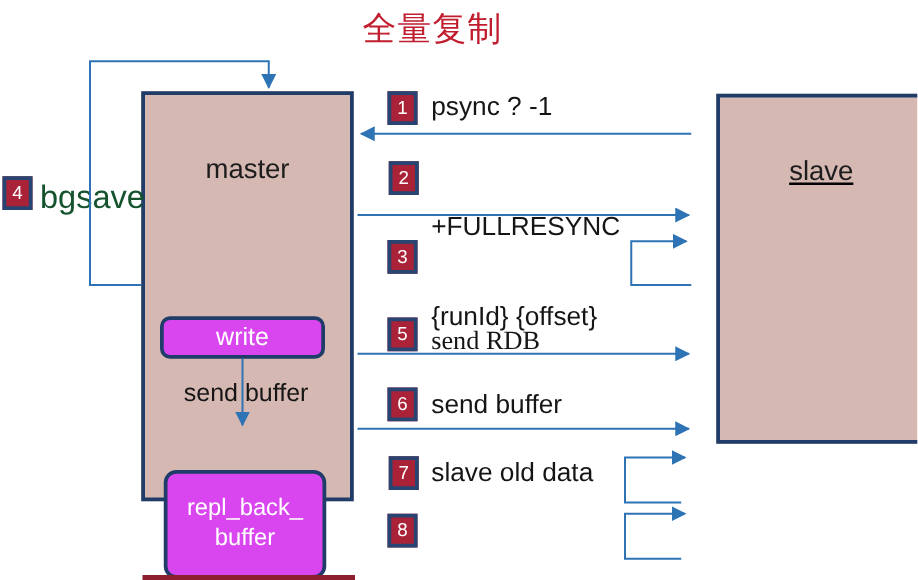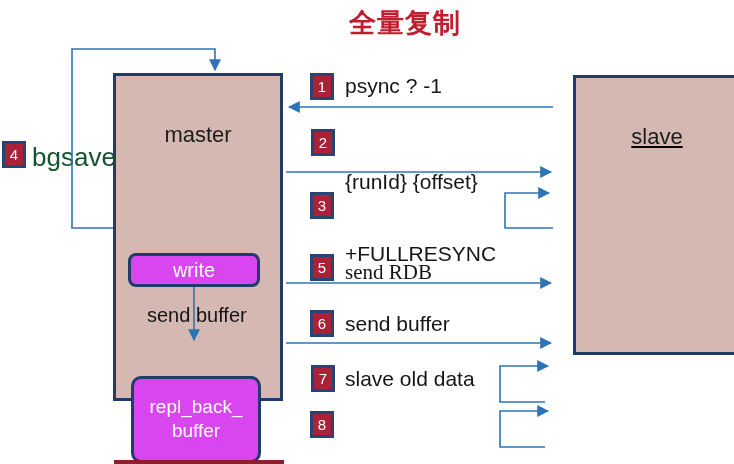--- a/index.html
+++ b/index.html
@@ -1,22 +1,22 @@
 <!DOCTYPE html>
 <html><head>
 <meta charset="utf-8">
 <style>
   html,body{margin:0;padding:0;background:#ffffff;}
   .canvas{
     position:relative;width:734px;height:464px;background:#ffffff;
     font-family:"Liberation Sans",sans-serif;overflow:hidden;
   }
   .title{
-    position:absolute;left:290px;top:5px;width:230px;text-align:center;
-    font-size:27px;font-weight:bold;color:#c01d2e;letter-spacing:1px;
+    position:absolute;left:290px;top:5px;width:230px;text-align:left;
+    font-size:27px;font-weight:normal;color:#c01d2e;letter-spacing:1px;
   }
   .node-box{
     position:absolute;background:#d5b8b2;border:3px solid #1f3d68;
     box-sizing:border-box;
   }
   .node-label{
     text-align:center;font-size:22px;color:#1c1c1c;margin-top:46px;
   }
   .badge{
     position:absolute;width:24px;height:27px;background:#aa2238;
@@ -72,22 +72,22 @@
 
   <div class="badge" style="left:310px;top:73px;">
     <span>1</span>
   </div>
   <div class="step-label" style="left:345px;top:74px;">psync ? -1</div>
 
   <div class="badge" style="left:311px;top:129px;">
     <span>2</span>
   </div>
   <div class="step-label" style="left:345px;top:122px;">
+    <div>+FULLRESYNC</div>
     <div>{runId} {offset}</div>
-    <div>+FULLRESYNC</div>
   </div>
 
   <div class="badge" style="left:310px;top:192px;">
     <span>3</span>
   </div>
 
   <div class="badge" style="left:310px;top:254px;">
     <span>5</span>
   </div>
   <div class="step-label" style="left:345px;top:260px;font-family:Liberation Serif, serif;">send RDB</div>

